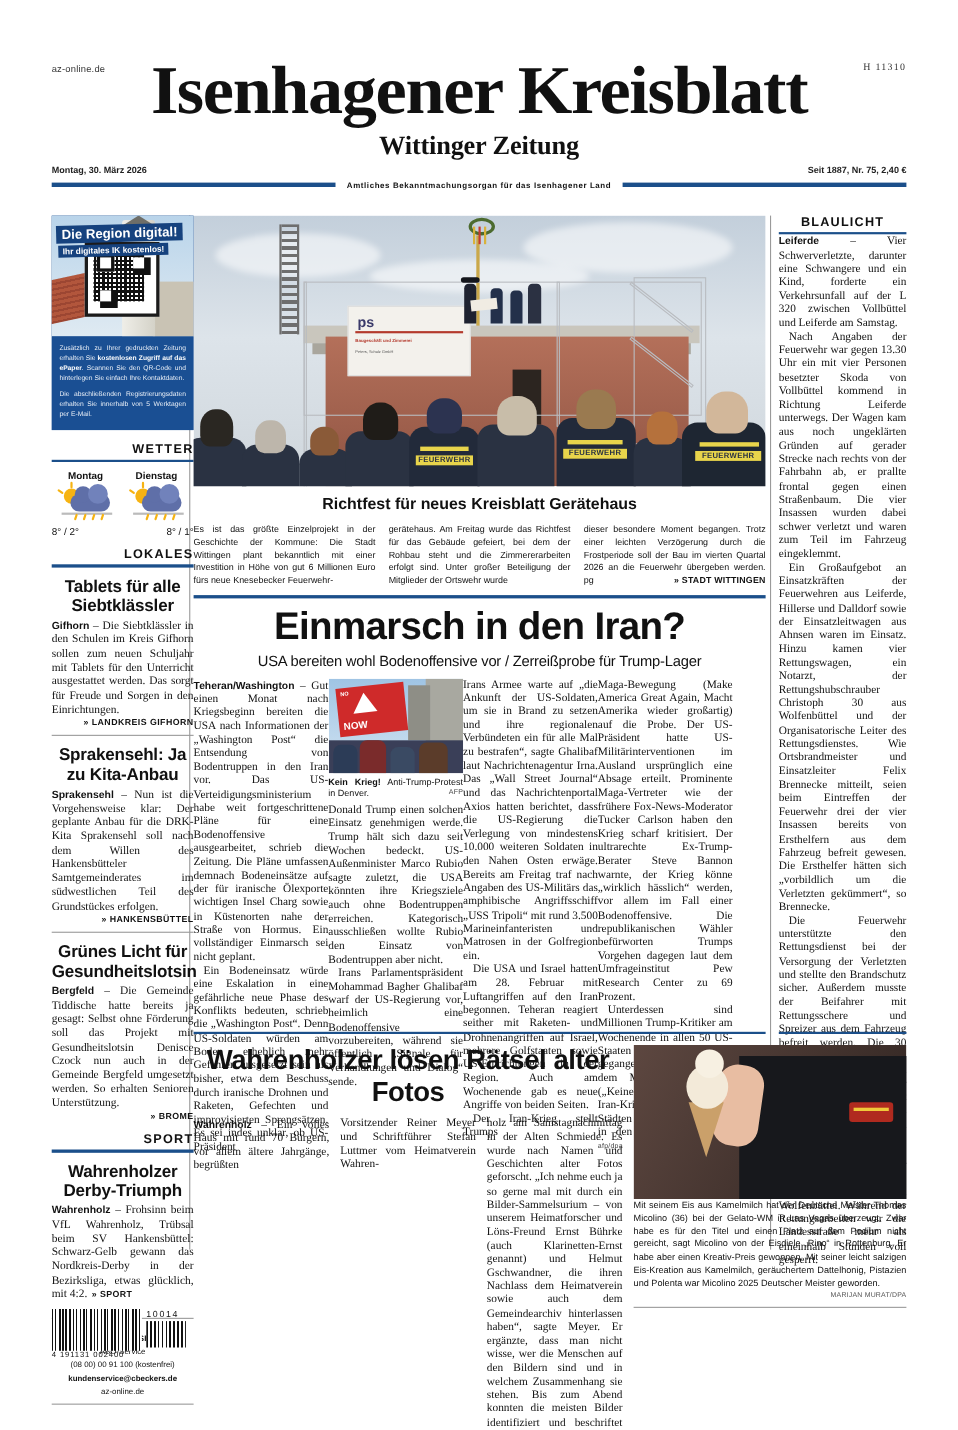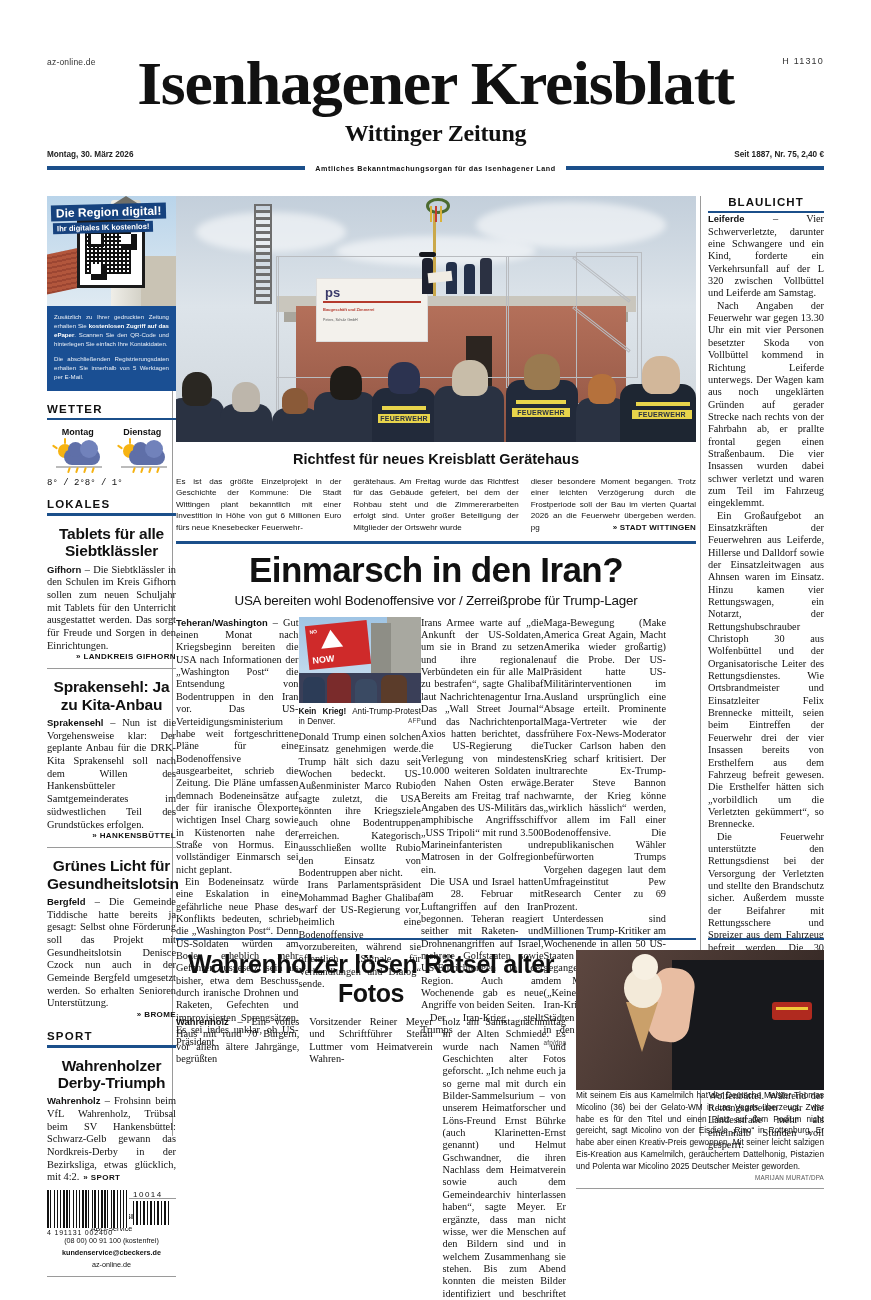--- a/index.html
+++ b/index.html
@@ -8,21 +8,21 @@
     -webkit-font-smoothing:antialiased;
   }
   #page{
     width:871px;height:1300px;background:#ffffff;position:relative;
     margin:0 auto;overflow:hidden;box-sizing:border-box;
   }
   
   #masthead{position:absolute;left:0;top:0;width:871px;height:178px;}
   .mh-url{position:absolute;left:47px;top:57px;font-family:"Liberation Sans",sans-serif;
     font-size:8.5px;color:#333;letter-spacing:.2px;}
-  .mh-code{position:absolute;right:47px;top:56px;font-family:Liberation Sans, sans-serif;
+  .mh-code{position:absolute;right:47px;top:56px;font-family:Liberation Serif, serif;
     font-size:9px;color:#333;letter-spacing:1.2px;}
   .mh-title{position:absolute;left:0;right:0;top:52px;text-align:center;
     font-family:"Liberation Serif",serif;font-weight:bold;font-size:62px;
     letter-spacing:-1.2px;color:#111;line-height:1;
     transform:scaleX(1.03);transform-origin:center;}
   .mh-sub{position:absolute;left:0;right:0;top:120px;text-align:center;
     font-family:"Liberation Serif",serif;font-weight:bold;font-size:24px;color:#111;
     letter-spacing:-0.2px;}
   .mh-date{position:absolute;left:47px;top:150px;font-family:"Liberation Sans",sans-serif;
     font-size:8.2px;color:#222;font-weight:600;}
@@ -31,21 +31,21 @@
   .mh-rule{position:absolute;left:47px;right:47px;top:166px;height:4px;
     display:flex;align-items:center;}
   .mh-rule .bar{height:4px;background:#1b4f8a;flex:1 1 auto;}
   .mh-rule .txt{font-family:"Liberation Sans",sans-serif;font-size:7.2px;font-weight:bold;
     color:#111;letter-spacing:.55px;padding:0 10px;white-space:nowrap;}
   
   .col-rule-v{position:absolute;width:1px;background:#9a9a9a;}
   .hr{background:#1b4f8a;height:2.4px;}
   .hr-thin{background:#9a9a9a;height:1px;}
   .sect-head{font-family:"Liberation Sans",sans-serif;font-weight:bold;
-    font-size:11.5px;letter-spacing:1.2px;text-align:left;color:#111;}
+    font-size:11.5px;letter-spacing:1.2px;text-align:right;color:#111;}
   .kicker{font-family:"Liberation Sans",sans-serif;font-weight:bold;font-size:8px;
     letter-spacing:.4px;text-align:right;color:#111;}
   
   #leftcol{position:absolute;left:47px;top:196px;width:129px;}
   .promo{width:129px;height:195px;position:relative;overflow:hidden;background:#1a4f93;}
   .promo .photo{position:absolute;left:0;top:0;width:129px;height:110px;overflow:hidden;}
   .promo .sky{position:absolute;inset:0;background:linear-gradient(#b9d4ea,#dfeaf2);}
   .promo .roofA{position:absolute;left:-4px;top:52px;width:70px;height:40px;
     background:repeating-linear-gradient(180deg,#b2563c 0 3px,#9c4632 3px 5px);
     transform:skewY(-12deg);}
@@ -71,22 +71,22 @@
     padding:1px 4px;transform:rotate(-1.5deg);white-space:nowrap;}
   .promo .copy{position:absolute;left:0;top:110px;width:129px;height:85px;
     background:#1a4f93;color:#e8eef6;padding:6px 7px 0 7px;box-sizing:border-box;
     font-family:"Liberation Sans",sans-serif;font-size:6.1px;line-height:1.5;text-align:justify;}
   .promo .copy b{color:#ffffff;}
   .promo .copy p{margin:0 0 5px 0;}
   .wx-head{margin-top:12px;}
   .wx-days{display:flex;justify-content:space-around;margin-top:7px;
     font-family:"Liberation Sans",sans-serif;font-weight:bold;font-size:9px;color:#111;}
   .wx-icons{display:flex;justify-content:space-around;margin-top:3px;}
-  .wx-temps{display:flex;justify-content:flex-start;margin-top:2px;
-    font-family:Liberation Mono, monospace;font-size:9px;color:#111;}
+  .wx-temps{display:flex;justify-content:space-between;margin-top:2px;
+    font-family:Liberation Sans, sans-serif;font-size:9px;color:#111;}
   .wxicon{width:54px;height:36px;position:relative;}
   .wxicon .sun{position:absolute;left:6px;top:4px;width:14px;height:14px;border-radius:50%;
     background:#f6b312;}
   .wxicon .ray{position:absolute;background:#f6b312;width:2px;height:6px;border-radius:1px;}
   .wxicon .cloud{position:absolute;left:12px;top:9px;width:36px;height:16px;border-radius:9px;
     background:#5f6fa8;}
   .wxicon .cloud:before{content:"";position:absolute;left:4px;top:-7px;width:15px;height:15px;
     border-radius:50%;background:#5f6fa8;}
   .wxicon .cloud:after{content:"";position:absolute;left:16px;top:-9px;width:18px;height:18px;
     border-radius:50%;background:#7182bb;}

